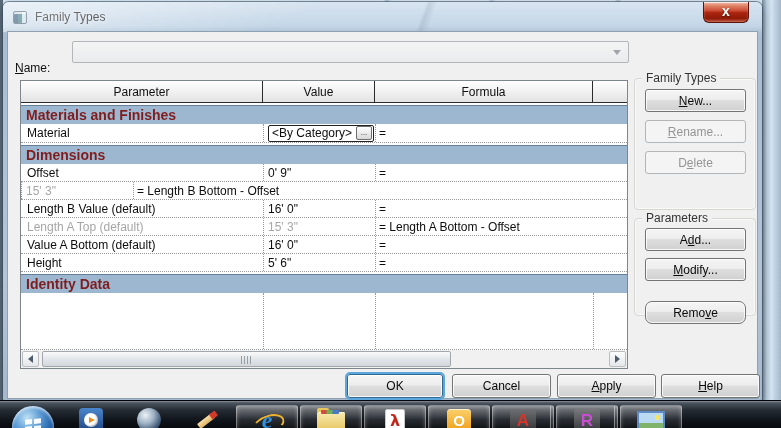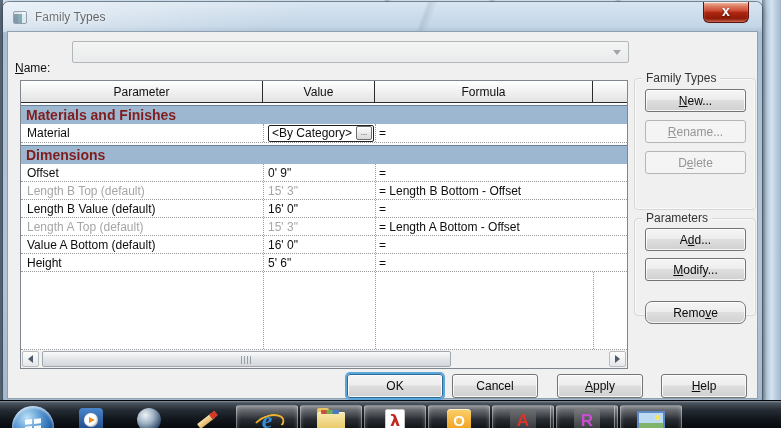--- a/index.html
+++ b/index.html
@@ -103,21 +103,21 @@
 
   .btn { position:absolute; display:flex; align-items:center; justify-content:center;
     font-size:12px; color:#0b0b0b; border:1px solid #747474; border-radius:3px;
     background:linear-gradient(#f5f5f5,#ededed 45%,#dedede 50%,#d0d0d0);
     box-shadow:inset 0 0 0 1px rgba(255,255,255,.8); cursor:default; }
   .btn.disabled { border-color:#b2b6b9; background:#f4f4f4; color:#959595; box-shadow:none; }
   .gbtn { left:10px; width:101px; height:23px; }
   .b0 { top:10px; } .b1 { top:41px; } .b2 { top:72px; }
   .g1 .b0 { top:9px; } .g1 .b1 { top:39px; } .g1 .b2 { top:82px;border-radius:7px; }
 
-  .footer-btn { top:342px; width:86px; height:24px; }
+  .footer-btn { top:342px; width:99px; height:24px; }
   .f0 { left:339px; width:96px; }
   .f1 { left:444px; } .f2 { left:549px; } .f3 { left:653px; }
   .btn.default { border-color:#2f6992; box-shadow:0 0 0 2px var(--ring,#5ba6da), inset 0 0 0 1px rgba(255,255,255,.85); }
   .mn { text-decoration:underline; }
 
   
   .taskbar { position:absolute; left:0; top:400px; width:781px; height:28px; overflow:hidden;
     border-top:1px solid #03050a;
     background:linear-gradient(#87929e 0%, #4b555f 7%, #272d35 32%, #11161c 68%, #070a0e 100%); }
   .task-items { display:flex; align-items:flex-start; height:100%; padding-left:4px; }
@@ -230,21 +230,20 @@
             <div class="row section">Dimensions</div>
             <div class="row param">
               <div class="cell name c0">Offset</div>
               <div class="cell value c1">0' 9"</div>
               <div class="cell formula c2">=</div>
               <div class="cell lock c3">
                 <div class="lockbox"></div>
               </div>
             </div>
             <div class="row param disabled">
-              <div class="cell name c0">Length B Top (default)</div>
               <div class="cell value c1">15' 3"</div>
               <div class="cell formula c2">= Length B Bottom - Offset</div>
               <div class="cell lock c3">
                 <div class="lockbox"></div>
               </div>
             </div>
             <div class="row param">
               <div class="cell name c0">Length B Value (default)</div>
               <div class="cell value c1">16' 0"</div>
               <div class="cell formula c2">=</div>
@@ -269,20 +268,21 @@
               </div>
             </div>
             <div class="row param">
               <div class="cell name c0">Height</div>
               <div class="cell value c1">5' 6"</div>
               <div class="cell formula c2">=</div>
               <div class="cell lock c3">
                 <div class="lockbox"></div>
               </div>
             </div>
+            <div class="row section">Identity Data</div>
           </div>
         <div class="filler">
           <div class="vguide vg1"></div>
           <div class="vguide vg2"></div>
           <div class="vguide vg3"></div>
         </div>
         <div class="hscroll">
           <div class="sb-btn">
               <span class="arr-l"></span>
             </div>

